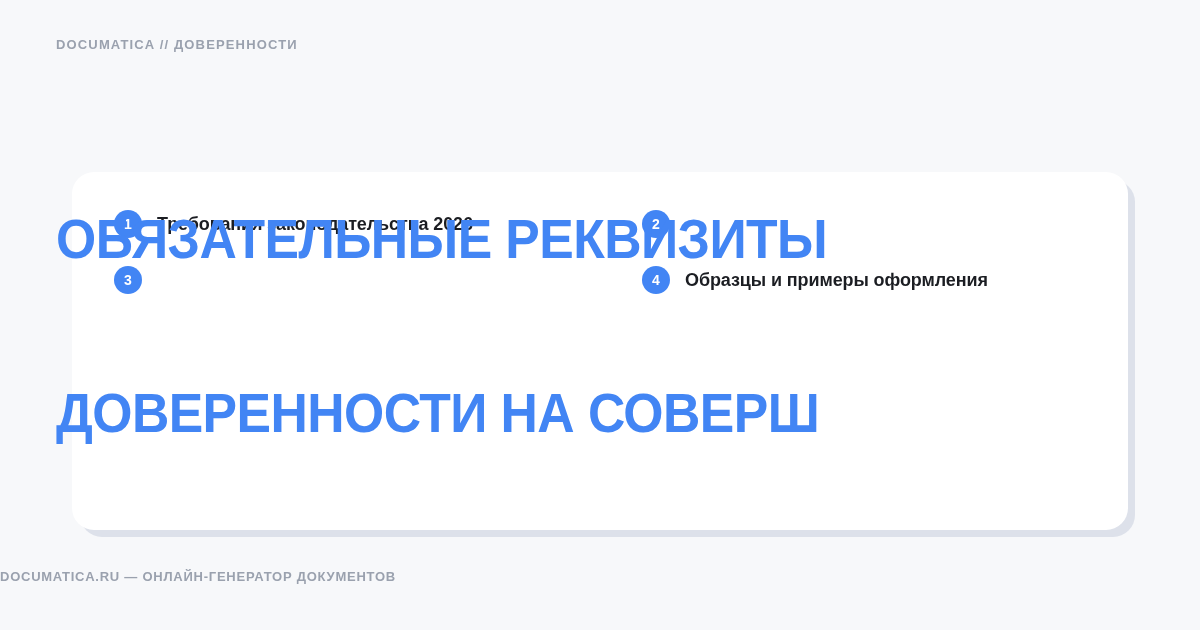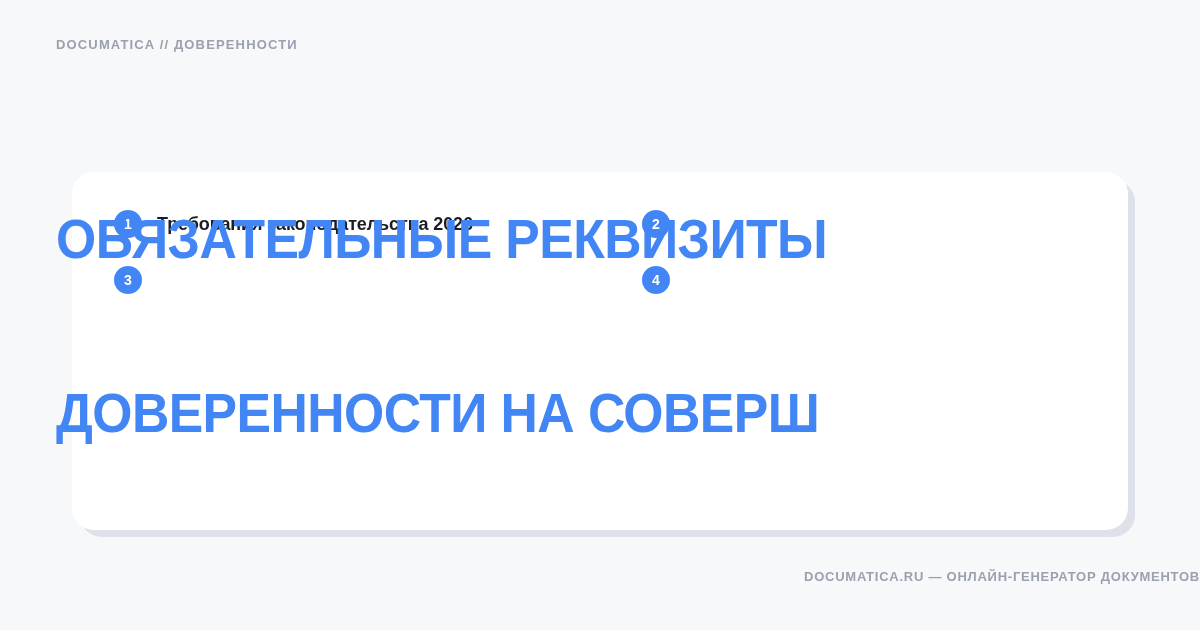--- a/index.html
+++ b/index.html
@@ -120,21 +120,21 @@
     letter-spacing: -0.1px;
     white-space: nowrap;
   }
 
   
   .footer {
     position: absolute;
     left: 0;
     top: 569px;
     width: 1200px;
-    text-align: right;
+    text-align: left;
     font-size: 13px;
     font-weight: 700;
     letter-spacing: 0.75px;
     color: #9aa1ae;
     text-transform: uppercase;
   }
 </style>
 </head>
 <body>
 
@@ -160,20 +160,21 @@
       <div class="bullet">
         <span class="badge">2</span>
       </div>
 
       <div class="bullet">
         <span class="badge">3</span>
       </div>
 
       <div class="bullet">
         <span class="badge">4</span>
+        <span class="bullet-label">Образцы и примеры оформления</span>
       </div>
 
     </div>
   </div>
 
   <div class="footer">DOCUMATICA.RU — ОНЛАЙН-ГЕНЕРАТОР ДОКУМЕНТОВ</div>
 
 </div>
 
 </body></html>

